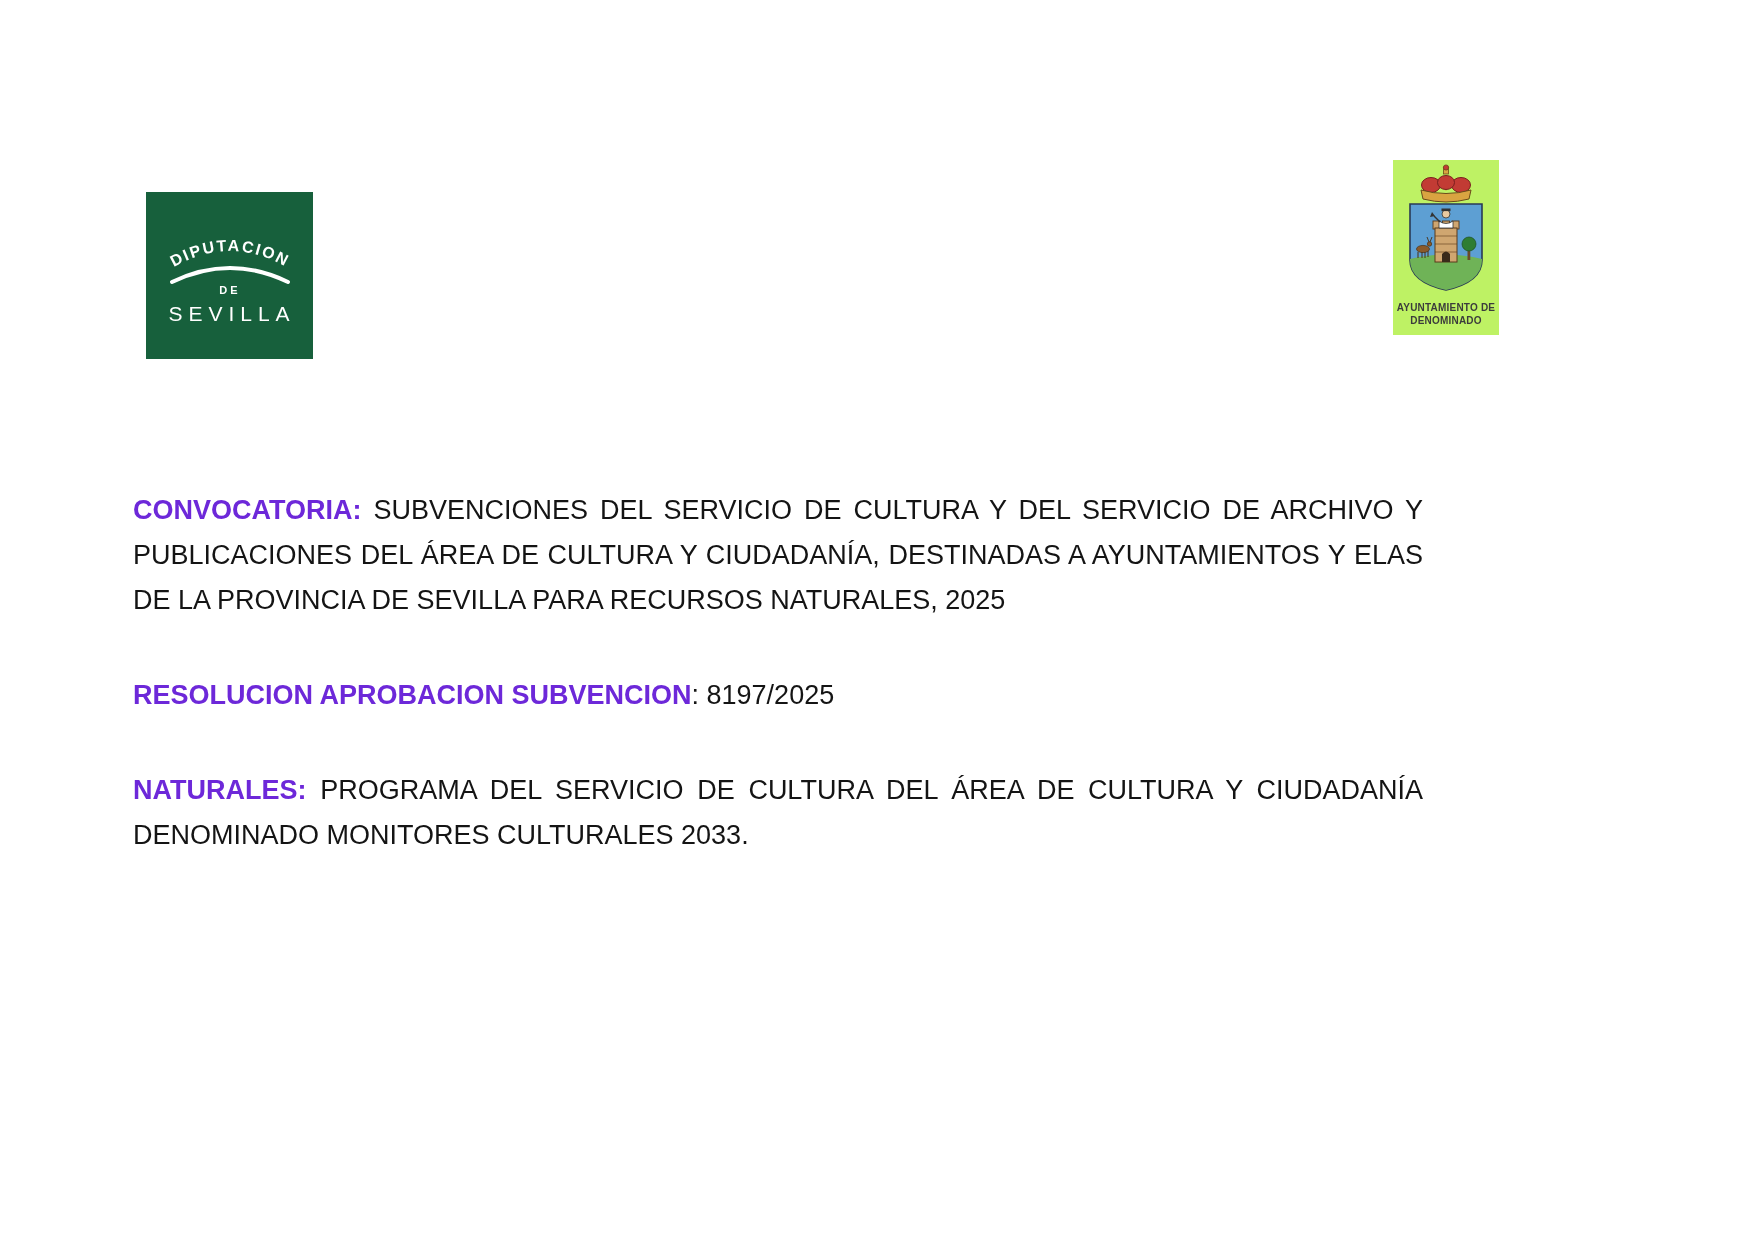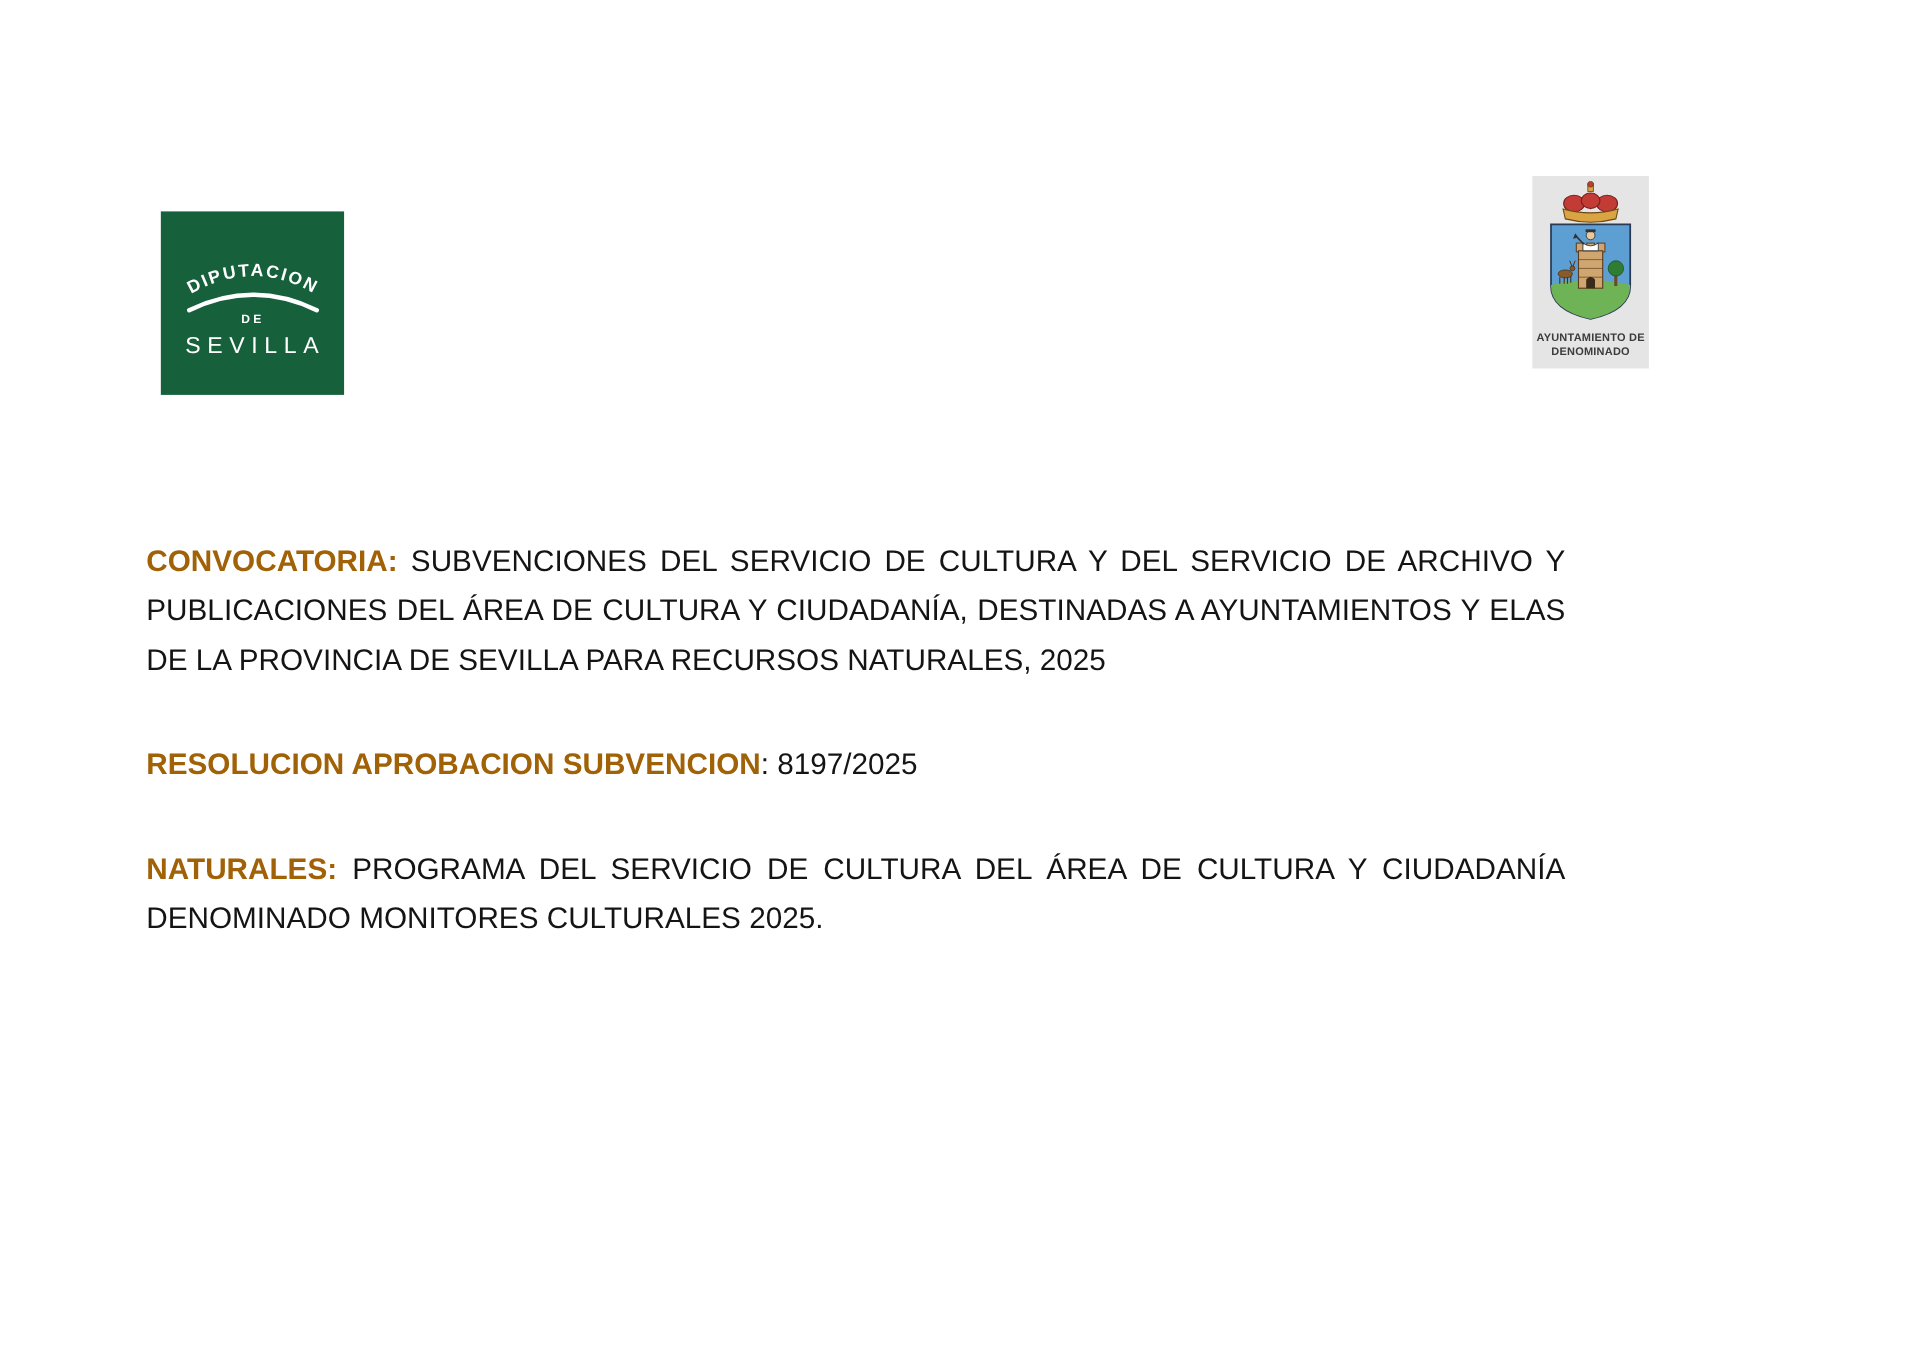--- a/index.html
+++ b/index.html
@@ -18,21 +18,21 @@
     left:146px; top:192px;
     width:167px; height:167px;
   }
   .logo-diputacion svg{display:block;}
 
   
   .seal{
     position:absolute;
     left:1393px; top:160px;
     width:106px;
-    background:#e5e5e5;
+    background:#bef264;
     padding:4px 0 8px 0;
     text-align:center;
   }
   .seal svg{display:block;margin:0 auto;}
   .seal-caption{
     margin-top:3px;
     font-size:10px;
     font-weight:700;
     color:#3c3c3c;
     line-height:13px;
@@ -45,21 +45,21 @@
     left:133px; top:488px;
     width:1290px;
     color:#141414;
   }
   .content p{
     margin:0 0 50px 0;
     font-size:27px;
     line-height:45px;
     text-align:justify;
   }
-  .content p strong{font-weight:700;color:#a16207;}
+  .content p strong{font-weight:700;color:#6d28d9;}
 </style>
 </head>
 <body>
 
 <div class="page">
 
   <div class="logo-diputacion">
     <svg width="167" height="167" viewBox="0 0 167 167" xmlns="http://www.w3.org/2000/svg">
       <defs>
         <path id="dip-arc" d="M 20,80 Q 84,38 148,80" fill="none"></path>
@@ -126,16 +126,16 @@
     </svg>
     <div class="seal-caption">
       <div>AYUNTAMIENTO DE</div>
       <div>DENOMINADO</div>
     </div>
   </div>
 
   <div class="content">
     <p><strong>CONVOCATORIA:</strong><span> SUBVENCIONES DEL SERVICIO DE CULTURA Y DEL SERVICIO DE ARCHIVO Y PUBLICACIONES DEL ÁREA DE CULTURA Y CIUDADANÍA, DESTINADAS A AYUNTAMIENTOS Y ELAS DE LA PROVINCIA DE SEVILLA PARA RECURSOS NATURALES, 2025</span></p>
     <p><strong>RESOLUCION APROBACION SUBVENCION</strong><span>: 8197/2025</span></p>
-    <p><strong>NATURALES:</strong><span> PROGRAMA DEL SERVICIO DE CULTURA DEL ÁREA DE CULTURA Y CIUDADANÍA DENOMINADO MONITORES CULTURALES 2025.</span></p>
+    <p><strong>NATURALES:</strong><span> PROGRAMA DEL SERVICIO DE CULTURA DEL ÁREA DE CULTURA Y CIUDADANÍA DENOMINADO MONITORES CULTURALES 2033.</span></p>
   </div>
 
 </div>
 
 </body></html>

